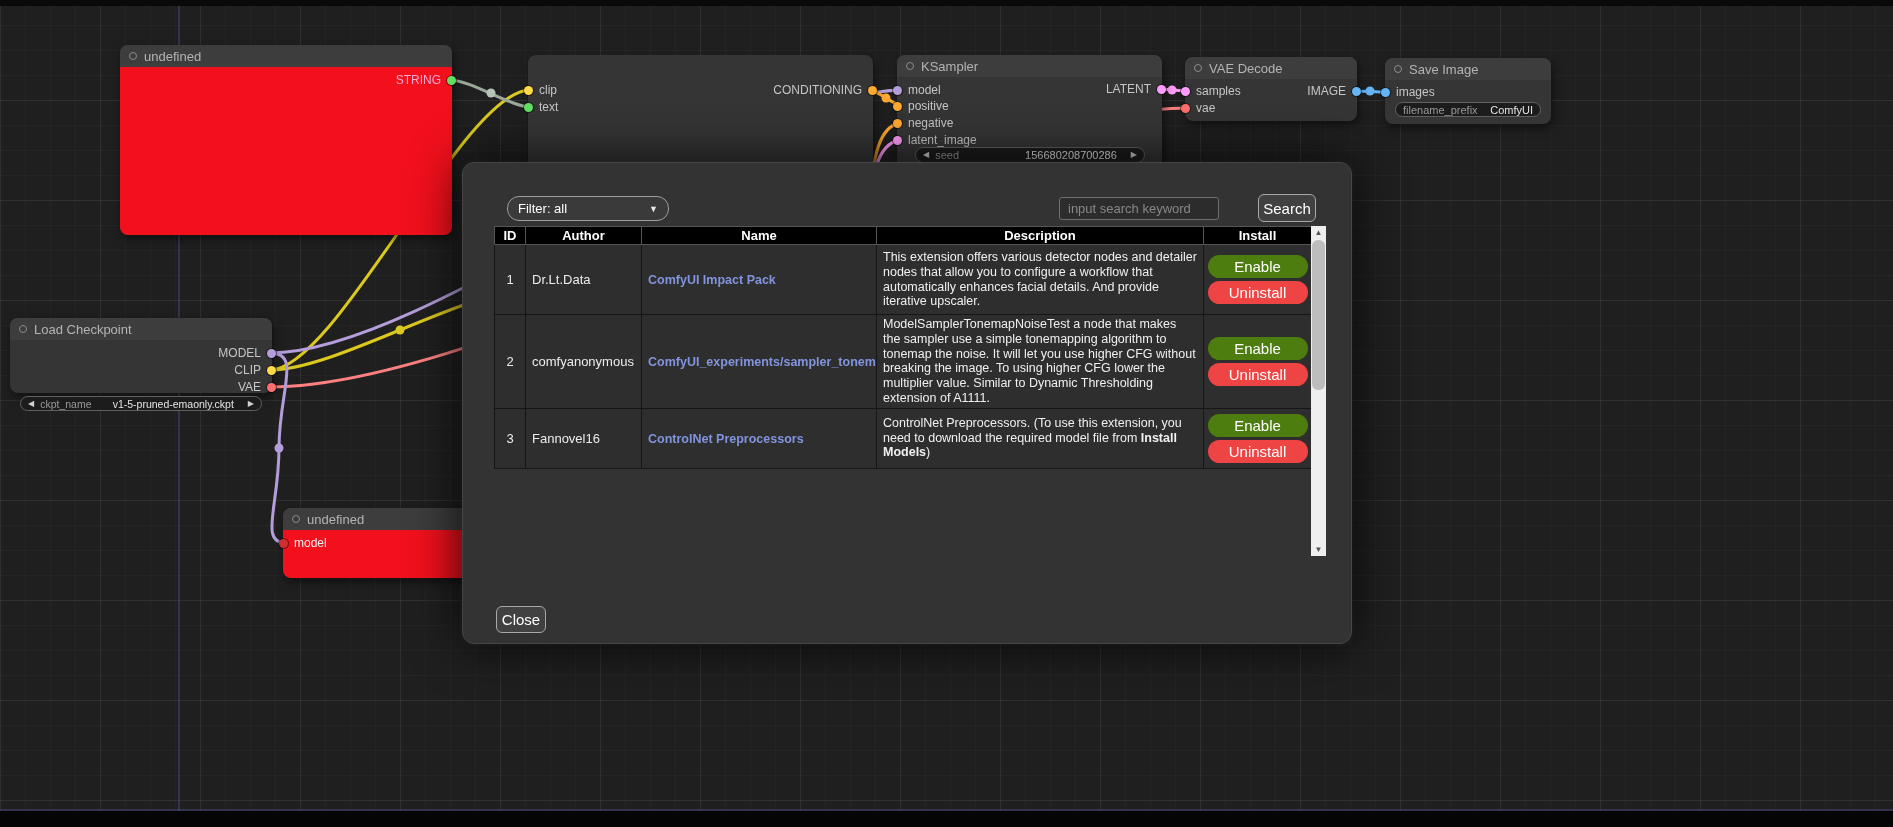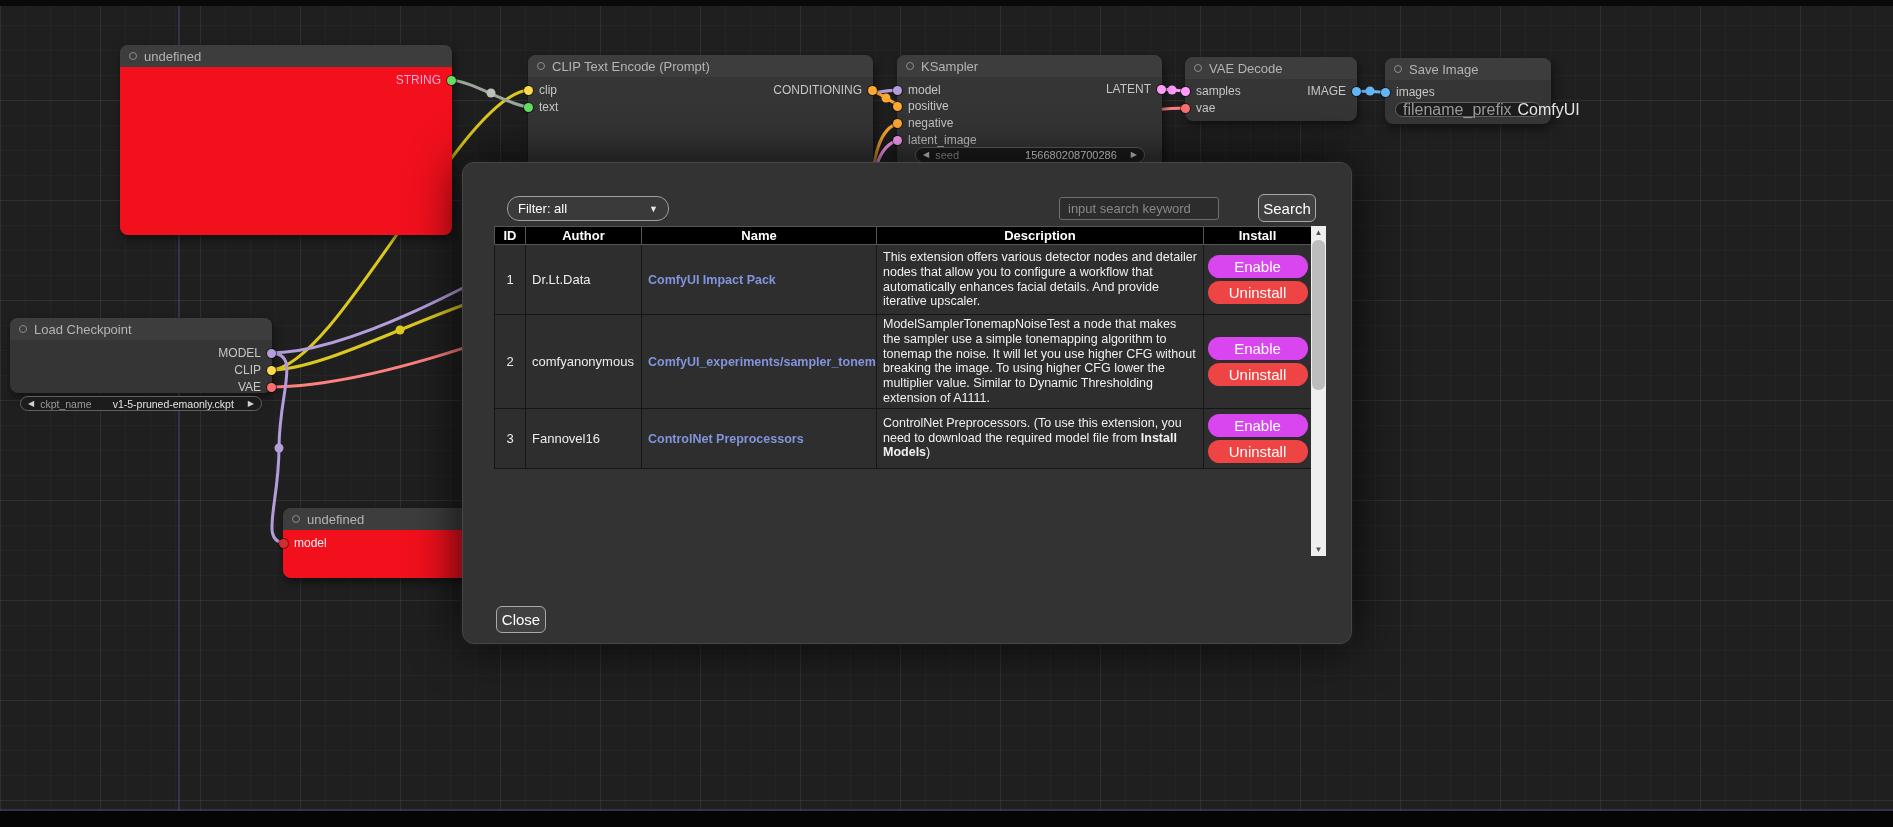--- a/index.html
+++ b/index.html
@@ -75,21 +75,21 @@
   table.ext{position:absolute;left:31px;top:63px;width:817px;border-collapse:collapse;table-layout:fixed}
   .ext th{background:#000;color:#fff;font-size:13px;font-weight:bold;height:18px;border:1px solid #565656;padding:0 4px}
   .ext td{border:1px solid #161616;font-size:13px;color:#ececec;padding:2px 6px;vertical-align:middle;background:#2e2e2e}
   .ext td.id{text-align:center}
   .ext td.name{white-space:nowrap;overflow:hidden}
   .ext td.name a{color:#8294dd;font-weight:bold;text-decoration:none;font-size:12.5px;cursor:pointer}
   .ext td.desc{font-size:12.5px;line-height:1.18;color:#f0f0f0}
   .ext td.install{text-align:center;padding:2px}
   .pill{display:block;width:100px;height:23px;margin:3px auto;border:none;border-radius:12px;color:#fff;font-size:15px;
     line-height:21px;cursor:pointer;font-family:inherit}
-  .pill.enable{background:#d946ef}
+  .pill.enable{background:#4d7c0f}
   .pill.uninstall{background:#ef4444}
 
   .vscroll{position:absolute;left:848px;top:63px;width:15px;height:330px;background:#efefef}
   .vscroll .sarrow{position:absolute;left:0;width:15px;height:13px;font-size:8px;color:#555;text-align:center;line-height:13px;cursor:pointer}
   .vscroll .sarrow.up{top:0}
   .vscroll .sarrow.down{bottom:0}
   .vscroll .thumb{position:absolute;left:1px;top:14px;width:13px;height:150px;border-radius:6px;background:#bdbdbd;cursor:pointer}
 </style>
 </head>
 <body>
@@ -125,24 +125,20 @@
       <span>undefined</span>
     </div>
     <div class="node-body red"></div>
     <div class="slot out" style="top:28px">
       <span class="dot c-string"></span>
       <span class="lbl-dark">STRING</span>
     </div>
   </div>
 
   <div class="node" style="left:528px;top:55px;width:345px;height:215px">
-    <div class="node-header">
-      <span class="collapse-dot"></span>
-      <span>CLIP Text Encode (Prompt)</span>
-    </div>
     <div class="slot in" style="top:28px">
       <span class="dot c-clip"></span>
       <span>clip</span>
     </div>
     <div class="slot in" style="top:45px">
       <span class="dot c-string"></span>
       <span>text</span>
     </div>
     <div class="slot out" style="top:28px">
       <span class="dot c-cond"></span>
@@ -204,21 +200,21 @@
 
   <div class="node" style="left:1385px;top:58px;width:166px;height:66px">
     <div class="node-header">
       <span class="collapse-dot"></span>
       <span>Save Image</span>
     </div>
     <div class="slot in" style="top:27px">
       <span class="dot c-image"></span>
       <span>images</span>
     </div>
-    <div class="widget" style="left:10px;top:44px;width:146px;height:15px;font-size:16px">
+    <div class="widget" style="left:10px;top:44px;width:146px;height:15px;font-size:11px">
       <span class="wlabel">filename_prefix</span>
       <span class="wvalue">ComfyUI</span>
     </div>
   </div>
 
   <div class="node" style="left:10px;top:318px;width:262px;height:75px">
     <div class="node-header">
       <span class="collapse-dot"></span>
       <span>Load Checkpoint</span>
     </div>

